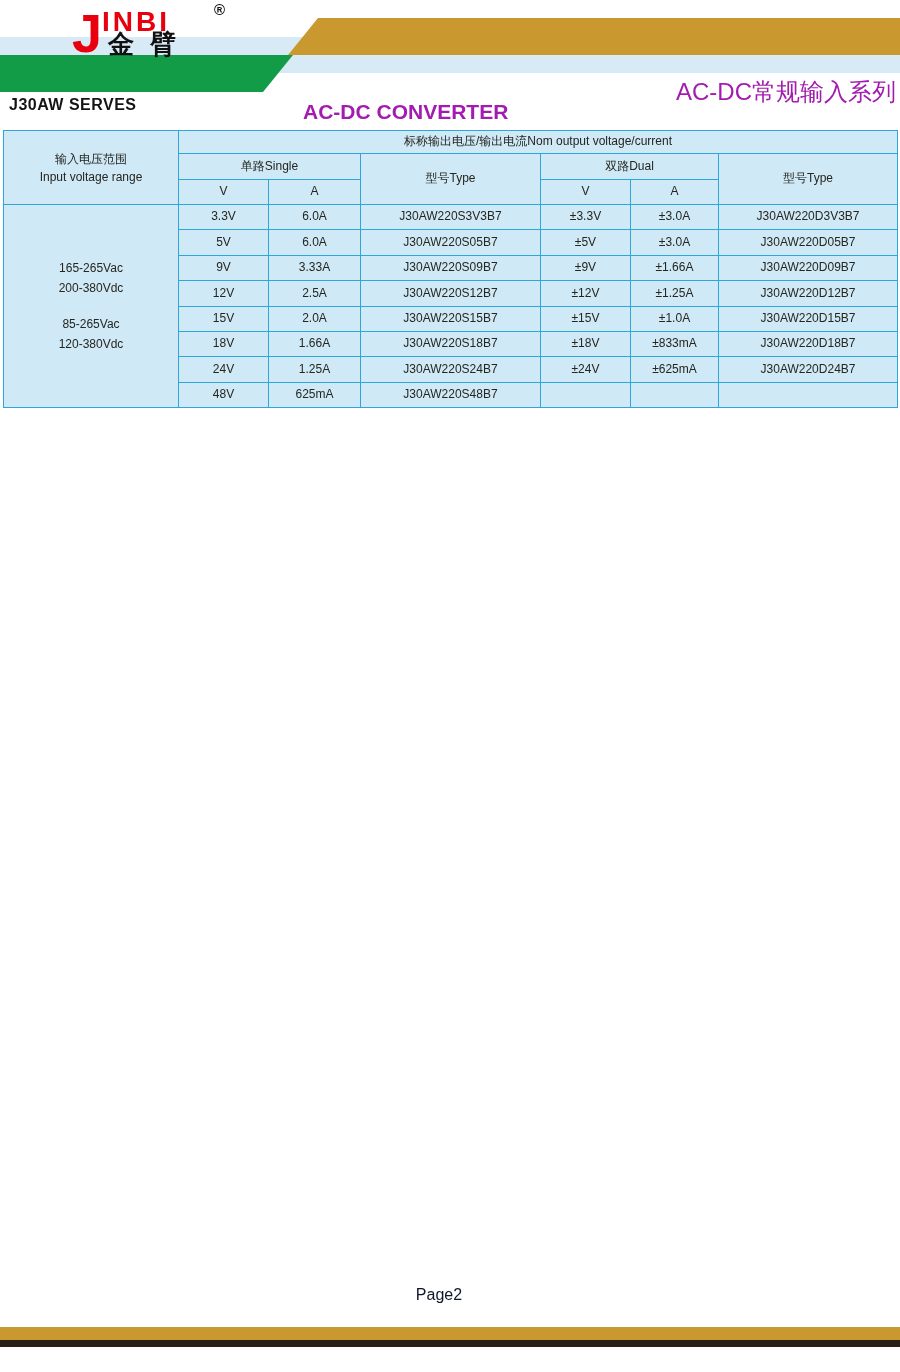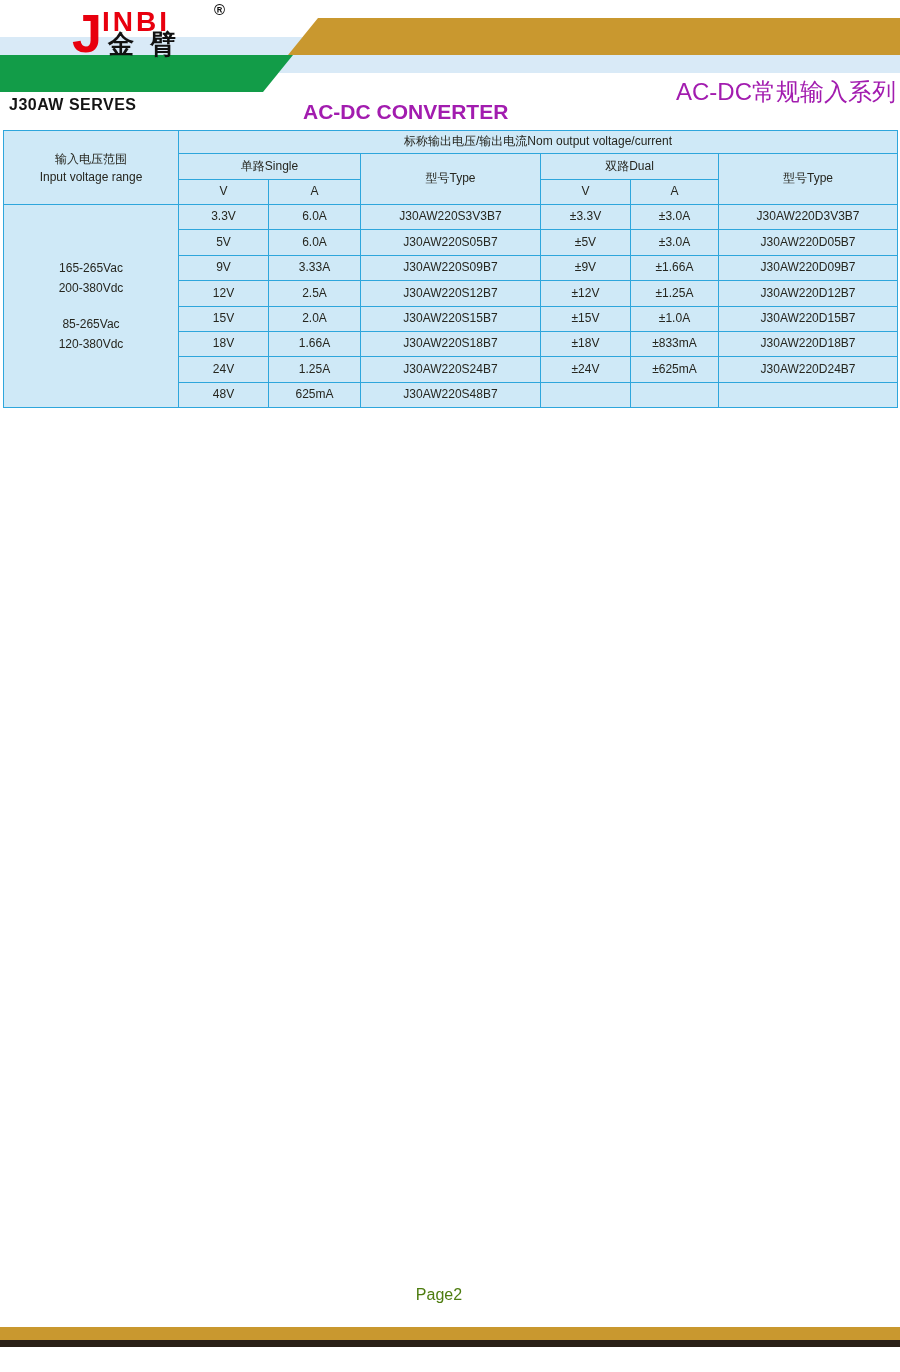--- a/index.html
+++ b/index.html
@@ -43,21 +43,21 @@
     padding:0;line-height:1.3;overflow:hidden;white-space:nowrap;
   }
   .thead-r1{height:23px;}
   .thead-r2{height:26px;}
   .thead-r3{height:25px;}
   table.spec tbody tr{height:25.4px;}
   .input-head div{line-height:18px;}
   .range-group{line-height:20px;text-align:center;}
   .range-group.second{margin-top:16px;}
   
-  .page-num{position:absolute;top:1286px;left:0;width:878px;text-align:center;font-size:16px;color:#4d7c0f;}
+  .page-num{position:absolute;top:1286px;left:0;width:878px;text-align:center;font-size:16px;color:#0f172a;}
   .bar-gold{position:absolute;top:1327px;left:0;width:900px;height:13px;background:var(--gold,#c9982f);}
   .bar-dark{position:absolute;top:1340px;left:0;width:900px;height:7px;background:var(--bar-dark,#2a2017);}
 </style>
 </head>
 <body>
 
 <div class="page">
 
   <div class="strip strip-top"></div>
   <div class="strip strip-mid"></div>

